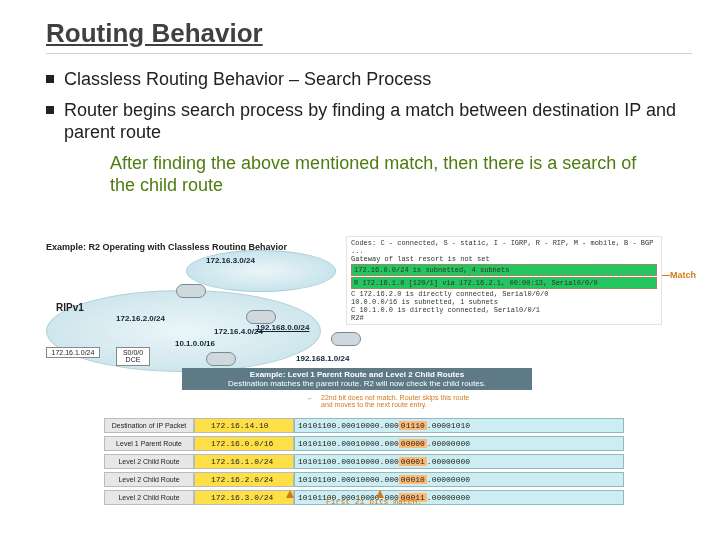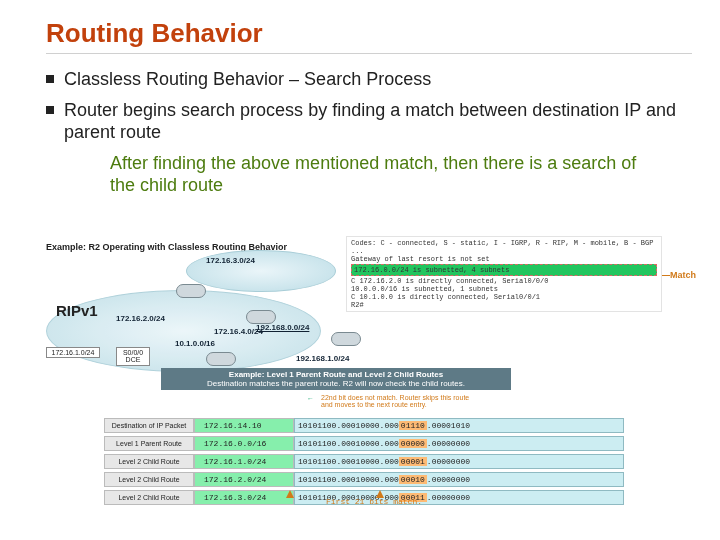--- a/index.html
+++ b/index.html
@@ -6,24 +6,25 @@
   body {
     width: 720px; height: 540px;
     font-family: Arial, Helvetica, sans-serif;
     background: #fff;
     position: relative;
     overflow: hidden;
   }
   .slide { padding: 18px 28px 0 46px; }
   .title {
     font-size: 26px; font-weight: bold;
-    color: #c2410c;
+    color: #404040;
     border-bottom: 1px solid #d0d0d0;
     padding-bottom: 4px;
     margin-bottom: 14px;
+    text-decoration: underline;
   }
   .bullet {
     font-size: 18px;
     color: #222;
     position: relative;
     padding-left: 18px;
     margin-bottom: 8px;
     line-height: 1.25;
     margin-top: 8px;
   }
@@ -66,21 +67,21 @@
   }
   .cloud1 { left: 140px; top: -4px; width: 150px; height: 42px; }
   .cloud2 { left: 0px; top: 36px; width: 275px; height: 82px; opacity: .9; }
   .netlabel { position: absolute; font-weight: bold; color: #123; font-size: 8px; text-align:center; }
   .nl0 { left: 160px; top: 2px; }
   .nl1 { left: 168px; top: 44px; margin-top: 29px; }
   .nl2 { left: 70px;  top: 60px; }
   .nl3 { left: 126px; top: 85px; width:46px; }
   .nl4 { left: 210px; top: 69px; text-decoration: underline; }
   .nl5 { left: 250px; top: 100px; }
-  .rip { position:absolute; left:-10px; top:48px; font-weight:bold; font-size:15px;padding-left:20px; }
+  .rip { position:absolute; left:-10px; top:48px; font-weight:bold; font-size:10px;padding-left:20px; }
 
   .router {
     position: absolute;
     width: 30px; height: 14px;
     background: #cfd8dd;
     border: 1px solid #7a8a91;
     border-radius: 7px;
   }
   .rA { left: 130px; top: 30px; }
   .rB { left: 200px; top: 56px; }
@@ -120,21 +121,21 @@
     position:absolute; left:624px; top:28px;
     color:#d17a1a; font-weight:bold; font-size:9px;
   }
   .match-line {
     position:absolute; left:616px; top:33px;
     width:8px; height:1px; background:#d17a1a;
   }
 
   
   .banner {
-    position:absolute; left:115px; top:126px;
+    position:absolute; left:136px; top:126px;
     width:350px;
     background:#5e7a86; color:#fff;
     text-align:center;
     padding:2px 4px;
     font-size:8px;
   }
   .banner .bb { font-weight:bold; }
   .sub22 {
     position:absolute; left:275px; top:152px;
     color:#d17a1a; font-size:7px; width:150px;
@@ -155,24 +156,24 @@
     background:#e7e7e7;
     border:1px solid #bbb;
     font-size:7px;
     padding:2px 3px;
     display:flex; align-items:center; justify-content:center;
     text-align:center;
     line-height:1.05;
   }
   .rip-cell {
     width:100px;
-    background:#86efac; border:1px solid #bbb;
+    background:#fde047; border:1px solid #bbb;
     font-family:"Courier New",monospace;
     font-size:8px;
-    padding:2px 9px;
+    padding:2px 16px;
     display:flex; align-items:center;
   }
   .rbin {
     flex:1;
     background:#ccedf2;
     border:1px solid #8fbac2;
     font-family:"Courier New",monospace;
     font-size:8px;
     padding:2px 3px;
     display:flex; align-items:center;
@@ -228,20 +229,21 @@
 
     <div class="lanbox lb1">172.16.1.0/24</div>
     <div class="lanbox lb2">S0/0/0 DCE</div>
   </div>
 
   <div class="cli">
     <div>Codes: C - connected, S - static, I - IGRP, R - RIP, M - mobile, B - BGP</div>
     <div>       ...</div>
     <div>Gateway of last resort is not set</div>
     <div class="cli-hl">     172.16.0.0/24 is subnetted, 4 subnets</div>
+    <div class="cli-hl">R       172.16.1.0 [120/1] via 172.16.2.1, 00:00:13, Serial0/0/0</div>
     <div>C       172.16.2.0 is directly connected, Serial0/0/0</div>
     <div>     10.0.0.0/16 is subnetted, 1 subnets</div>
     <div>C       10.1.0.0 is directly connected, Serial0/0/1</div>
     <div>R2#</div>
   </div>
   <div class="match-line"></div>
   <div class="match-arrow">Match</div>
 
   <div class="banner">
     <div class="bb">Example: Level 1 Parent Route and Level 2 Child Routes</div>

